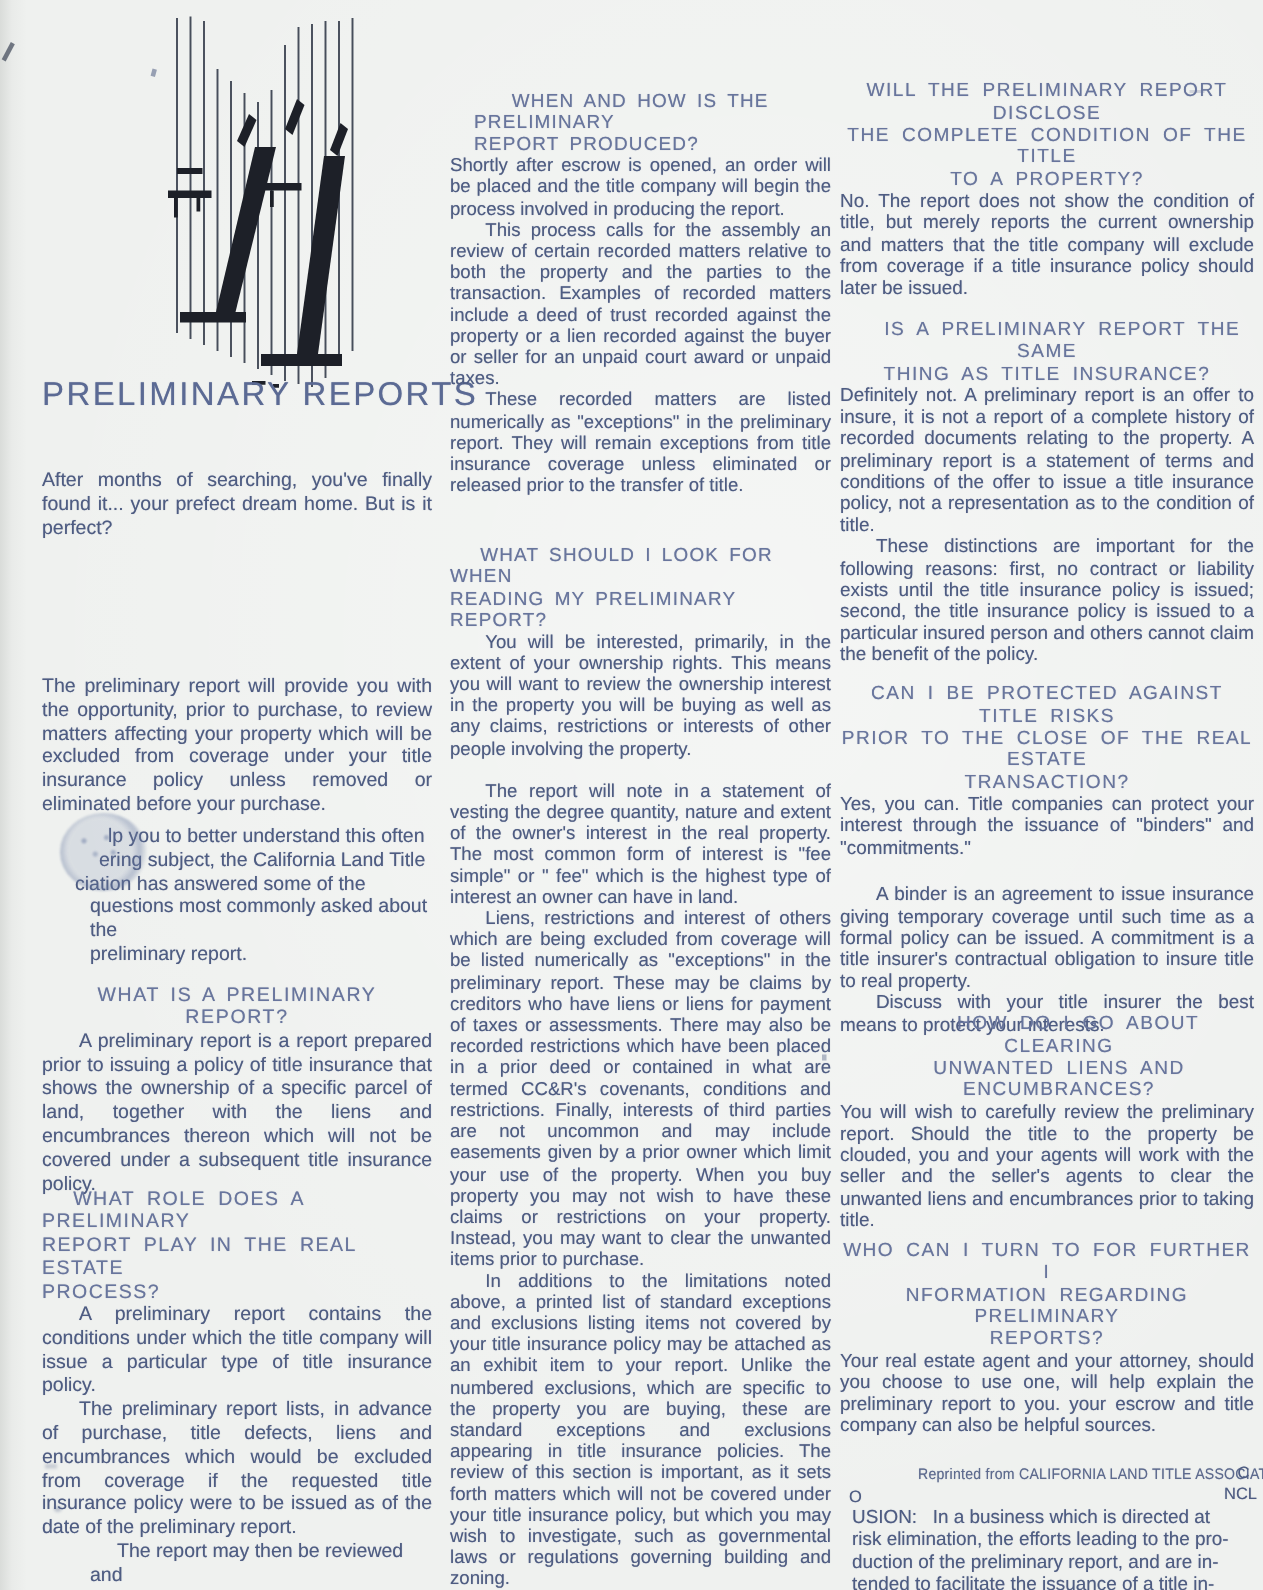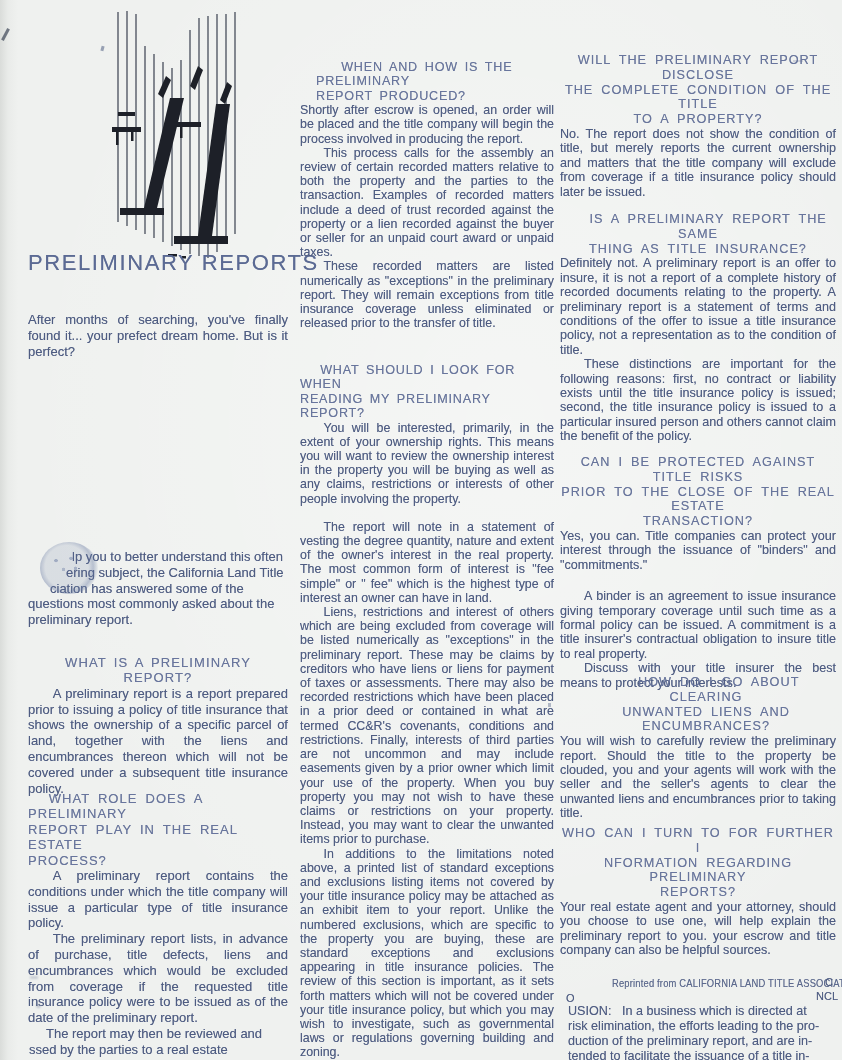--- a/index.html
+++ b/index.html
@@ -39,21 +39,21 @@
   .h-just { word-spacing:3.5px; letter-spacing:1px; }
 
   .lines { white-space:pre-line; }
 
   .doc-title {
     position:absolute; left:0; top:250px; width:262px;
     font-size:22px; letter-spacing:1.6px; color:#5b6a94;
     font-weight:400; white-space:nowrap;
   }
 
-  .frag { font-size:13px; line-height:15.8px; }
+  .frag { font-size:13px; line-height:15.8px;margin-left:32px; }
   .ml44 { margin-left:44px; }
   .ml38 { margin-left:38px; }
   .ml22 { margin-left:22px; }
   .ml14 { margin-left:1px; }
   .ml24 { margin-left:24px; }
   .ml18 { text-indent:18px; }
 
   .stamp {
     position:absolute; left:12px; top:542px; width:58px; height:52px;
     border-radius:50%;
@@ -142,20 +142,21 @@
           <path d="M88,230 L102,230 L120,98 L106,98 Z"></path>
           <rect x="58" y="248" width="9" height="2.5"></rect>
           <rect x="72" y="250" width="4" height="2.5"></rect>
         </g>
       </svg>
     </div>
 
     <div class="doc-title">PRELIMINARY REPORTS</div>
 
     <div class="sec p" style="top:312px">After months of searching, you've finally found it... your prefect dream home.  But is it perfect?</div>
+    <div class="sec p" style="top:449px">The preliminary report will provide you with the opportunity, prior to purchase, to review matters affecting your property which will be excluded from coverage under your title insurance policy unless removed or eliminated before your purchase.</div>
 
     <div class="sec" style="top:549px">
       <div class="frag ml44">lp you to better understand this often</div>
       <div class="frag ml38">ering subject, the California Land Title</div>
       <div class="frag ml22">ciation has answered some of the</div>
       <div class="frag">questions most commonly asked about the</div>
       <div class="frag">preliminary report.</div>
     </div>
 
     <div class="sec" style="top:655px">

